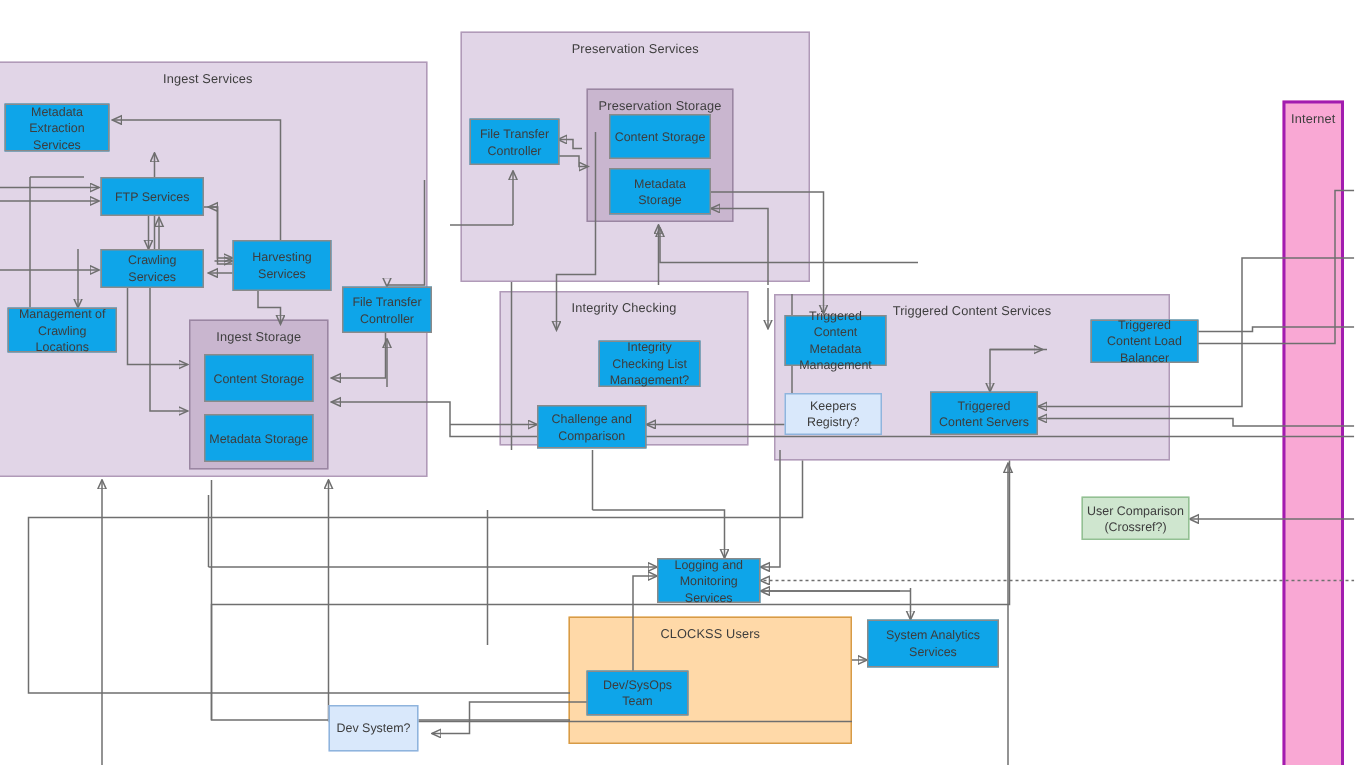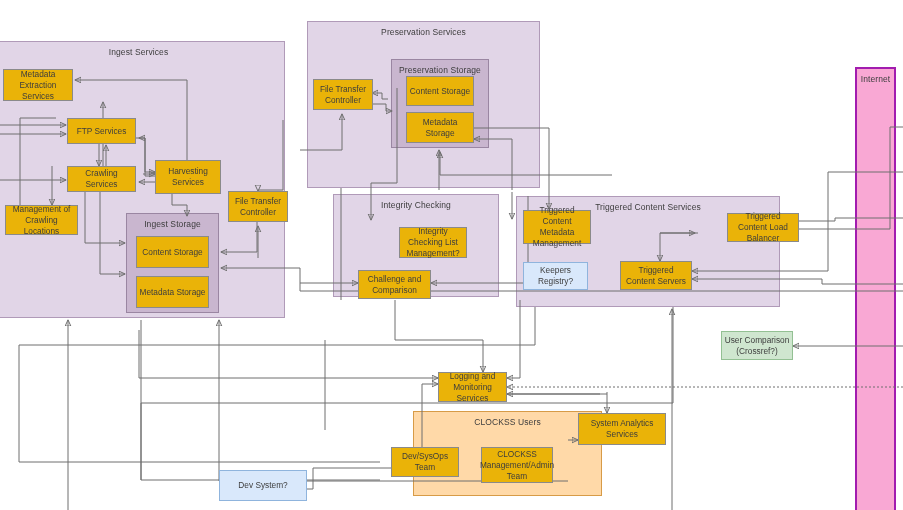--- a/index.html
+++ b/index.html
@@ -34,21 +34,21 @@
     border:1px solid #d79b47;
   }
   .group.internet{
     background:#f9a8d4;
     border:2px solid #a21caf;
     margin-top:44px;
   }
   .node{
     position:absolute;
     box-sizing:border-box;
-    background:#eab308;
+    background:#0ea5e9;
     border:1px solid #8a8a8a;
     display:flex;
     align-items:center;
     justify-content:center;
     text-align:center;
     font-size:8.3px;
     line-height:11px;
     color:#3d3d3d;
     padding:1px 2px;
   }
@@ -86,21 +86,21 @@
   </div>
 
   <div class="group" style="left:333px;top:194px;width:166px;height:103px;">
     <div class="grp-title">Integrity Checking</div>
   </div>
 
   <div class="group" style="left:516px;top:196px;width:264px;height:111px;">
     <div class="grp-title">Triggered Content Services</div>
   </div>
 
-  <div class="group users" style="left:379px;top:411px;width:189px;height:85px;margin-left:34px;">
+  <div class="group users" style="left:379px;top:411px;width:189px;height:85px;">
     <div class="grp-title">CLOCKSS Users</div>
   </div>
 
   <div class="group internet" style="left:855px;top:23px;width:41px;height:470px;">
     <div class="grp-title">Internet</div>
   </div>
 
   <svg class="wires" viewBox="0 0 903 510">
     <defs>
       <marker id="ah" markerWidth="7" markerHeight="7" refX="6" refY="3.2" orient="auto" markerUnits="userSpaceOnUse">
@@ -287,17 +287,16 @@
   <div class="node" style="left:620px;top:261px;width:72px;height:29px;">Triggered Content Servers</div>
 
   <div class="node green" style="left:721px;top:331px;width:72px;height:29px;">User Comparison (Crossref?)</div>
 
   <div class="node" style="left:438px;top:372px;width:69px;height:30px;">Logging and Monitoring Services</div>
 
   <div class="node" style="left:578px;top:413px;width:88px;height:32px;">System Analytics Services</div>
 
   <div class="node" style="left:391px;top:447px;width:68px;height:30px;">Dev/SysOps Team</div>
 
-  <div class="node" style="left:481px;top:447px;width:72px;height:36px;">CLOCKSS Management/Admin Team</div>
-
-  <div class="node blue" style="left:219px;top:470px;width:88px;height:31px;">Dev System?</div>
+
+  <div class="node blue" style="left:219px;top:470px;width:60px;height:31px;">Dev System?</div>
 
 </div>
 
 </body></html>

